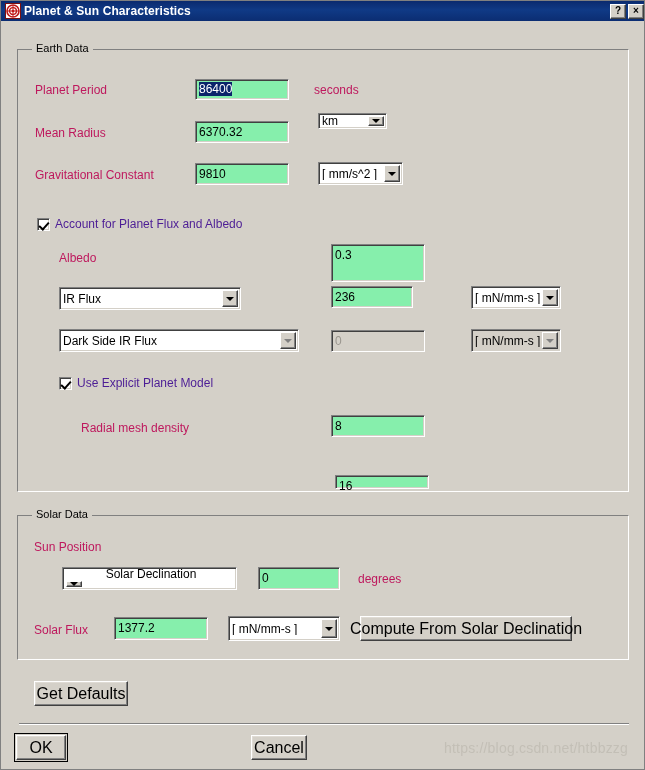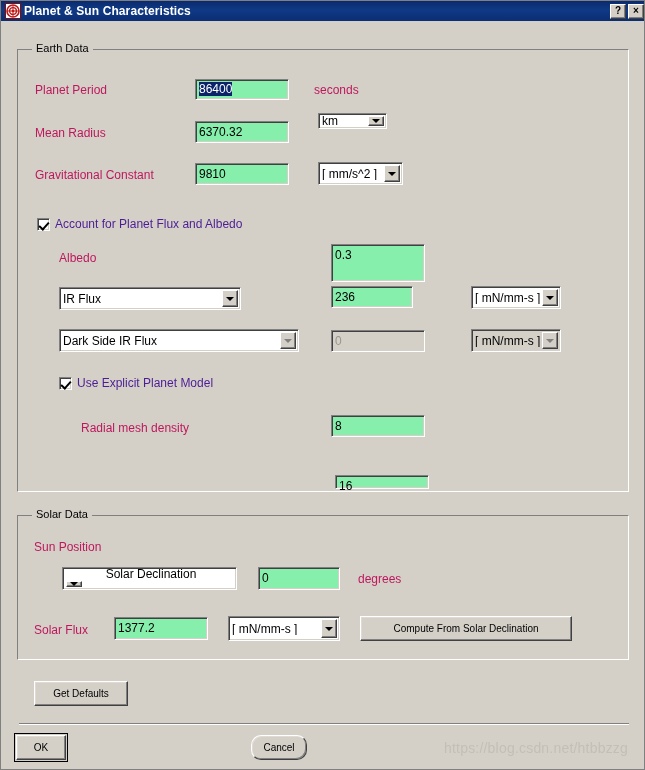--- a/index.html
+++ b/index.html
@@ -188,21 +188,21 @@
   
   .btn {
     position: absolute;
     background: #d4d0c8;
     border-top: 1px solid #ffffff;
     border-left: 1px solid #ffffff;
     border-right: 1px solid #404040;
     border-bottom: 1px solid #404040;
     box-shadow: inset -1px -1px 0 #808080, inset 1px 1px 0 #dfdbd4;
     font-family: "Liberation Sans", sans-serif;
-    font-size: 10px;
+    font-size: 16px;
     color: #000000;
     display: flex; align-items: center; justify-content: center;
     cursor: default;
     white-space: nowrap;
   }
   .btn.default-btn {
     outline: 1px solid #000000;
     outline-offset: 1px;
   }
 
@@ -340,17 +340,17 @@
         <i class="tri"></i>
       </span>
   </div>
   <div class="btn" style="left:359px; top:615px; width:212px; height:25px;">Compute From Solar Declination</div>
 
   <div class="btn" style="left:33px; top:680px; width:94px; height:25px;">Get Defaults</div>
 
   <div id="bottom-sep"></div>
 
   <div class="btn default-btn" style="left:15px; top:734px; width:50px; height:25px;">OK</div>
-  <div class="btn" style="left:250px; top:734px; width:56px; height:25px;border-radius:10px;">Cancel</div>
+  <div class="btn" style="left:250px; top:734px; width:56px; height:25px;">Cancel</div>
 
   <div id="watermark">https://blog.csdn.net/htbbzzg</div>
 
 </div>
 
 </body></html>

